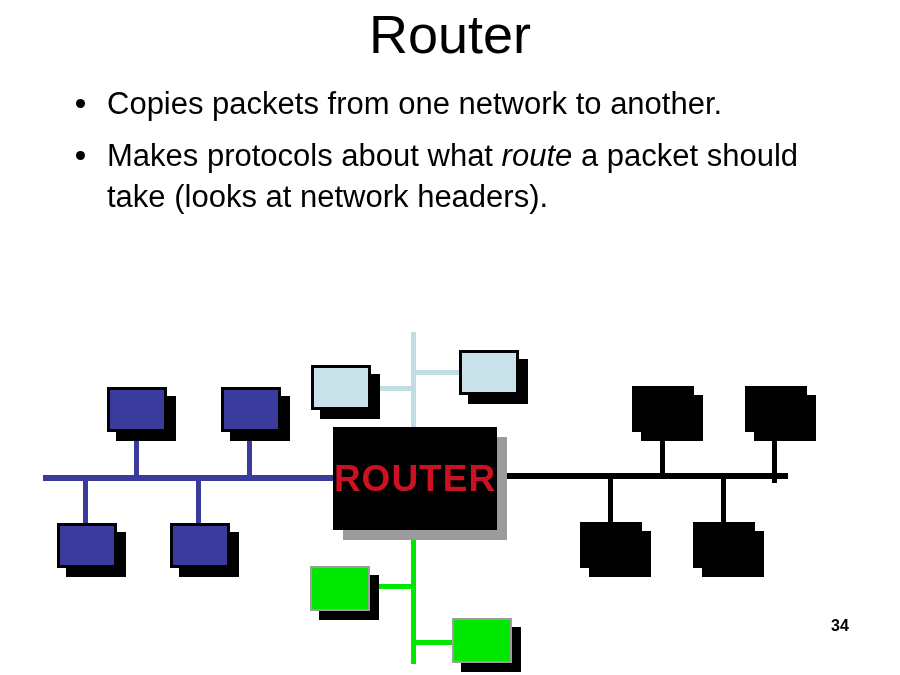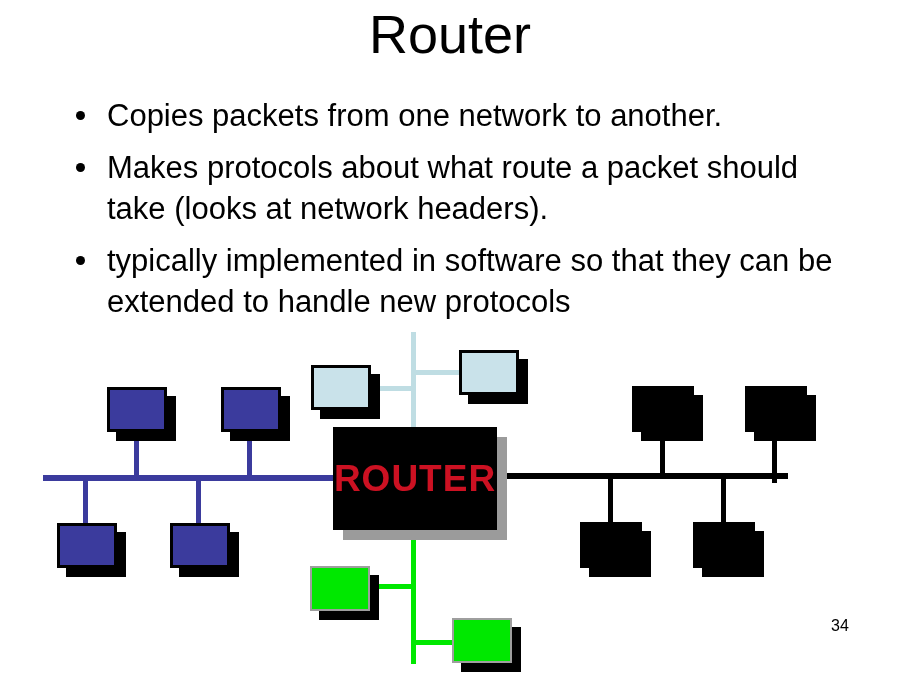--- a/index.html
+++ b/index.html
@@ -7,33 +7,33 @@
     width:900px;height:675px;position:relative;overflow:hidden;
     background:var(--bg,#fff);
     font-family:"Liberation Sans", sans-serif;
     color:var(--ink,#000);
   }
   
   .title{
     position:absolute;top:2px;left:0;width:900px;
     text-align:center;font-size:54px;font-weight:400;line-height:1.2;
   }
-  .bullets{position:absolute;top:96px;left:60px;width:800px;}
+  .bullets{position:absolute;top:84px;left:60px;width:800px;}
   .bullet-item{
     position:relative;padding-left:47px;margin-bottom:11px;
     font-size:31px;line-height:1.32;
   }
   .bullet-dot{
     position:absolute;left:16px;top:15px;width:9px;height:9px;
     border-radius:50%;background:var(--ink,#000);
   }
-  .italic{}
+  .italic{font-style:italic;}
   .page-number{
     position:absolute;top:617px;left:820px;width:40px;
-    font-size:16px;text-align:center;
+    font-size:16px;text-align:center;font-weight:bold;
   }
   
   .diagram{position:absolute;left:0;top:0;width:900px;height:675px;}
   .line{position:absolute;}
   .line.blue{background:var(--blue,#3B3B9D);}
   .line.black{background:var(--black,#000);}
   .line.lblue{background:var(--lightblue-line,#BFDDE3);}
   .line.green{background:var(--green,#00E800);}
   .pc{position:absolute;width:60px;height:45px;}
   .pc .pc-shadow{
@@ -70,23 +70,20 @@
 <body>
 
 <div class="title">Router</div>
 
 <div class="bullets">
   <div class="bullet-item">
     <span class="bullet-dot"></span><span>Copies packets from one network to another.</span>
   </div>
   <div class="bullet-item">
     <span class="bullet-dot"></span><span><span>Makes protocols about what </span><span class="italic">route</span><span> a packet should take (looks at network headers).</span></span>
-  </div>
-  <div class="bullet-item">
-    <span class="bullet-dot"></span><span>typically implemented in software so that they can be extended to handle new protocols</span>
   </div>
 </div>
 
 <div class="diagram">
 
   <div>
     <div class="line blue" style="left:43px;top:475px;width:292px;height:6px;"></div>
     <div class="line blue" style="left:134px;top:430px;width:5px;height:46px;"></div>
     <div class="line blue" style="left:247px;top:430px;width:5px;height:46px;"></div>
     <div class="line blue" style="left:83px;top:480px;width:5px;height:45px;"></div>

